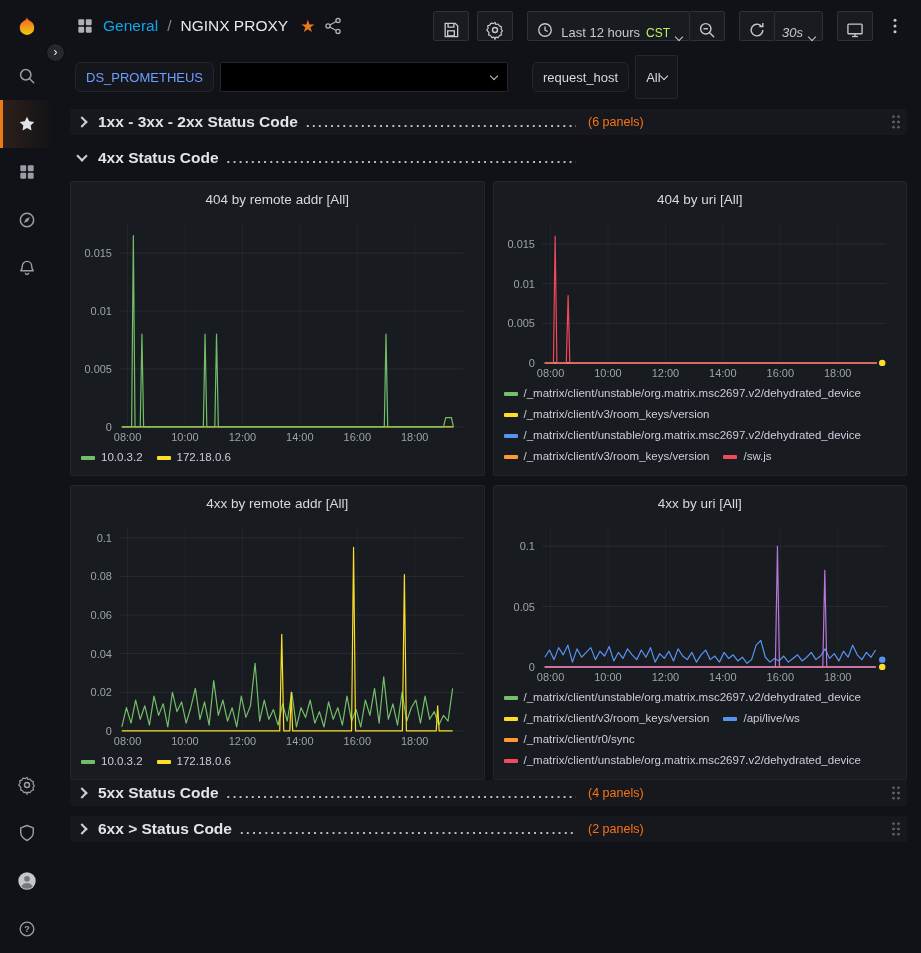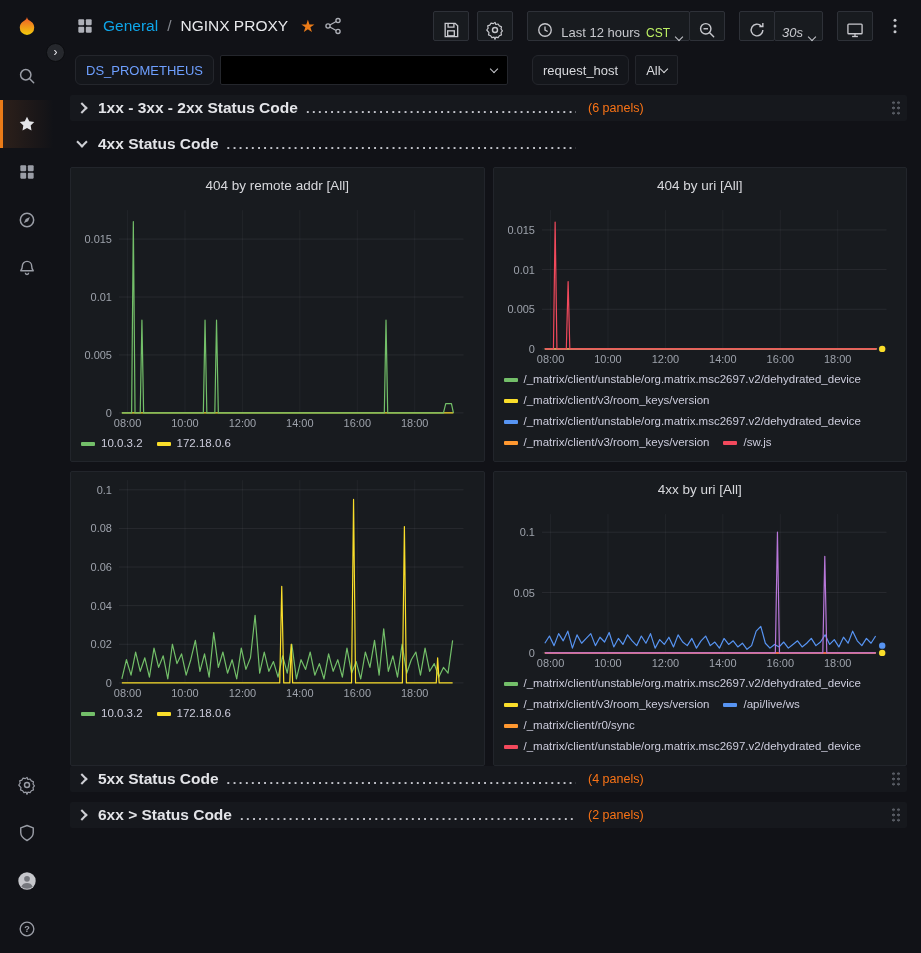--- a/index.html
+++ b/index.html
@@ -44,21 +44,21 @@
 
   
   .subbar { display:flex; align-items:center; padding:3px 12px 10px 21px; }
   .var-label { height:30px; display:flex; align-items:center; padding:0 10px; font-size:13px;
     border:1px solid #24262c; background:#14161b; border-radius:6px; cursor:pointer; }
   .var-label.blue { color:#6e9fff; }
   .var-black { width:288px; height:30px; background:#000; border:1px solid #24262c; border-radius:2px;
     display:flex; align-items:center; justify-content:flex-end; padding:0 10px; color:#c7c8cd;
     margin-left:6px; cursor:pointer; }
   .gap24 { width:24px; }
-  .var-select { height:30px; display:flex; align-items:center; padding:0 10px; font-size:13px;
+  .var-select { height:44px; display:flex; align-items:center; padding:0 10px; font-size:13px;
     border:1px solid #24262c; background:#14161b; border-radius:2px; margin-left:6px; cursor:pointer; }
 
   
   .content { padding:0 14px 0 16px; }
   .rowhead { height:26px; display:flex; align-items:center; margin-bottom:10px; cursor:pointer; }
   .rowhead.shaded { background:#16181d; border-radius:2px; }
   .chev { display:inline-block; width:8px; height:8px; border-right:2px solid #cfd0d5; border-bottom:2px solid #cfd0d5; flex:none; }
   .chev.right { transform:rotate(-45deg); margin:0 12px 0 8px; }
   .chev.down  { transform:rotate(45deg); margin:-4px 12px 0 8px; }
   .row-left { width:478px; flex:none; display:flex; align-items:center; overflow:hidden; }
@@ -373,20 +373,21 @@
               <span>/_matrix/client/v3/room_keys/version</span>
             </span>
           <span class="li">
               <i class="mark" style="background: rgb(242, 73, 92);"></i>
               <span>/sw.js</span>
             </span>
         </div>
       </div>
 
       <div class="panel">
+        <div class="panel-title">4xx by remote addr [All]</div>
         <div class="panel-body body-tall">
             <svg viewBox="0 0 397 229">
               <line x1="40" x2="385" y1="211" y2="211" stroke="rgba(204,204,220,0.09)" stroke-width="1"></line>
               <text x="33" y="215" fill="#9da2ab" font-size="11" text-anchor="end">0</text>
               <line x1="40" x2="385" y1="172.33333333333334" y2="172.33333333333334" stroke="rgba(204,204,220,0.09)" stroke-width="1"></line>
               <text x="33" y="176.33333333333334" fill="#9da2ab" font-size="11" text-anchor="end">0.02</text>
               <line x1="40" x2="385" y1="133.66666666666669" y2="133.66666666666669" stroke="rgba(204,204,220,0.09)" stroke-width="1"></line>
               <text x="33" y="137.66666666666669" fill="#9da2ab" font-size="11" text-anchor="end">0.04</text>
               <line x1="40" x2="385" y1="95" y2="95" stroke="rgba(204,204,220,0.09)" stroke-width="1"></line>
               <text x="33" y="99" fill="#9da2ab" font-size="11" text-anchor="end">0.06</text>

